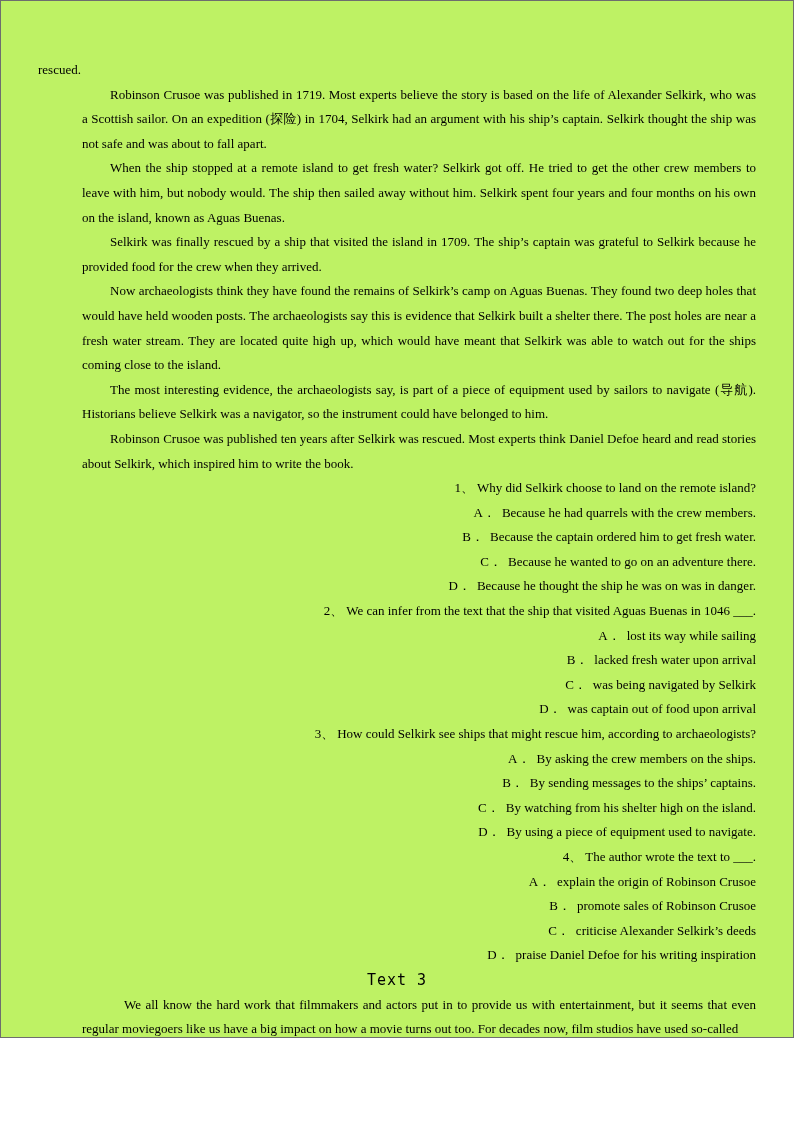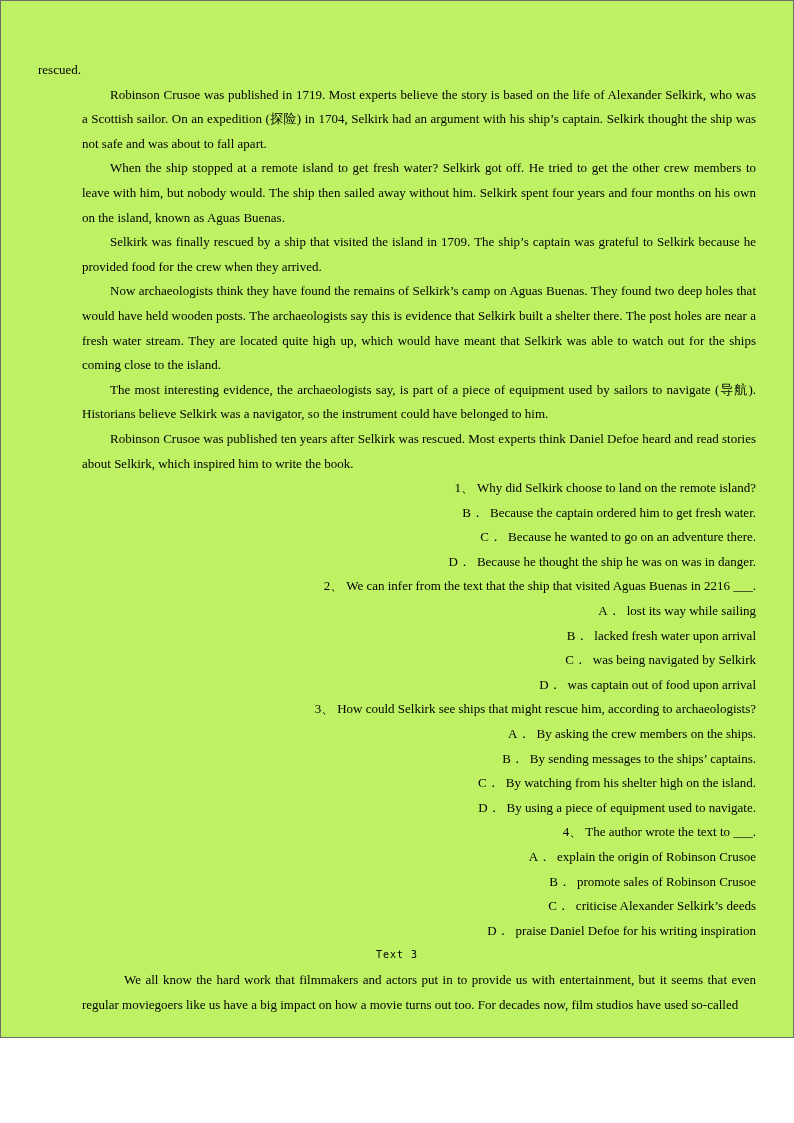--- a/index.html
+++ b/index.html
@@ -24,21 +24,21 @@
   p { margin: 0; }
   .cont { text-align: justify; }
   .para { text-align: justify; text-indent: 28px; margin-left: 44px; }
   .para-lg { text-indent: 42px; }
   .qstem, .opt { text-align: right; }
   .qnum { margin-right: 3px; }
   .optlabel { margin-right: 6px; }
   .heading {
     text-align: center;
     font-family: "DejaVu Sans Mono", "Liberation Mono", monospace;
-    font-size: 10px;
+    font-size: 15px;
     letter-spacing: 1px;
   }
 </style>
 </head>
 <body>
 
 <div class="page">
 
   <section>
     <p class="cont">rescued.</p>
@@ -46,25 +46,26 @@
     <p class="para">When the ship stopped at a remote island to get fresh water? Selkirk got off. He tried to get the other crew members to leave with him, but nobody would. The ship then sailed away without him. Selkirk spent four years and four months on his own on the island, known as Aguas Buenas.</p>
     <p class="para">Selkirk was finally rescued by a ship that visited the island in 1709. The ship’s captain was grateful to Selkirk because he provided food for the crew when they arrived.</p>
     <p class="para">Now archaeologists think they have found the remains of Selkirk’s camp on Aguas Buenas. They found two deep holes that would have held wooden posts. The archaeologists say this is evidence that Selkirk built a shelter there. The post holes are near a fresh water stream. They are located quite high up, which would have meant that Selkirk was able to watch out for the ships coming close to the island.</p>
     <p class="para">The most interesting evidence, the archaeologists say, is part of a piece of equipment used by sailors to navigate (导航). Historians believe Selkirk was a navigator, so the instrument could have belonged to him.</p>
     <p class="para">Robinson Crusoe was published ten years after Selkirk was rescued. Most experts think Daniel Defoe heard and read stories about Selkirk, which inspired him to write the book.</p>
   </section>
 
   <section>
 
     <p class="qstem"><span class="qnum">1、</span><span>Why did Selkirk choose to land on the remote island?</span></p>
+    <p class="opt"><span class="optlabel">A．</span><span>Because he had quarrels with the crew members.</span></p>
     <p class="opt"><span class="optlabel">B．</span><span>Because the captain ordered him to get fresh water.</span></p>
     <p class="opt"><span class="optlabel">C．</span><span>Because he wanted to go on an adventure there.</span></p>
     <p class="opt"><span class="optlabel">D．</span><span>Because he thought the ship he was on was in danger.</span></p>
 
-    <p class="qstem"><span class="qnum">2、</span><span>We can infer from the text that the ship that visited Aguas Buenas in 2216 ___.</span></p>
+    <p class="qstem"><span class="qnum">2、</span><span>We can infer from the text that the ship that visited Aguas Buenas in 1046 ___.</span></p>
     <p class="opt"><span class="optlabel">A．</span><span>lost its way while sailing</span></p>
     <p class="opt"><span class="optlabel">B．</span><span>lacked fresh water upon arrival</span></p>
     <p class="opt"><span class="optlabel">C．</span><span>was being navigated by Selkirk</span></p>
     <p class="opt"><span class="optlabel">D．</span><span>was captain out of food upon arrival</span></p>
 
     <p class="qstem"><span class="qnum">3、</span><span>How could Selkirk see ships that might rescue him, according to archaeologists?</span></p>
     <p class="opt"><span class="optlabel">A．</span><span>By asking the crew members on the ships.</span></p>
     <p class="opt"><span class="optlabel">B．</span><span>By sending messages to the ships’ captains.</span></p>
     <p class="opt"><span class="optlabel">C．</span><span>By watching from his shelter high on the island.</span></p>
     <p class="opt"><span class="optlabel">D．</span><span>By using a piece of equipment used to navigate.</span></p>

